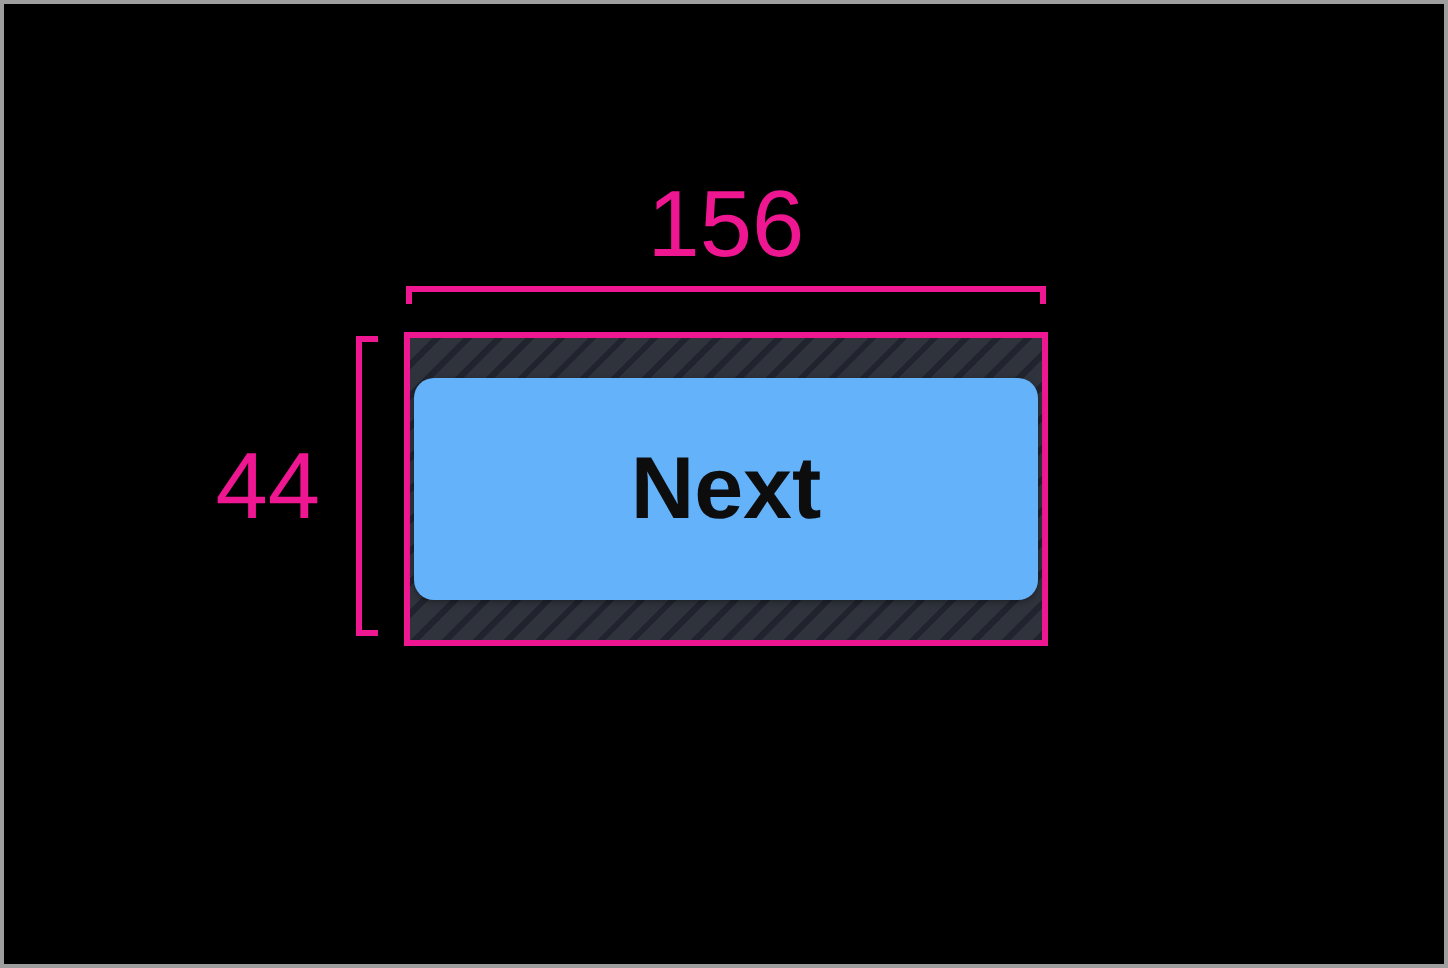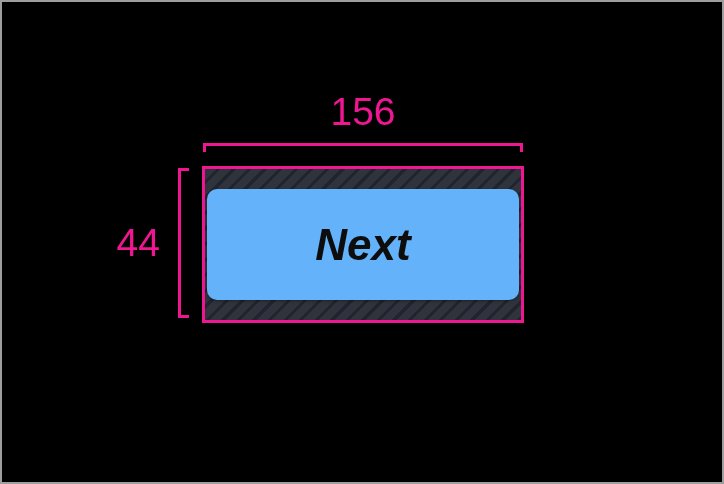--- a/index.html
+++ b/index.html
@@ -16,21 +16,21 @@
     background: var(--canvas-bg, #000000);
     border: 2px solid var(--frame-border, #9e9e9e);
     overflow: hidden;
     font-family: "Liberation Sans", "DejaVu Sans", sans-serif;
   }
 
   
   .dim-label {
     position: absolute;
     color: var(--accent, #ee1691);
-    font-size: 39px;
+    font-size: 47px;
     font-weight: 400;
     line-height: 35px;
     white-space: nowrap;
   }
   .width-label {
     left: 201px;
     width: 320px;
     top: 92px;
     text-align: center;
   }
@@ -66,21 +66,20 @@
 
   
   .selection-box {
     position: absolute;
     left: 200px;
     top: 164px;
     width: 322px;
     height: 157px;
     box-sizing: border-box;
     border: 3px solid var(--accent, #ee1691);
-    font-style: italic;
   }
   .padding-hatch {
     width: 100%;
     height: 100%;
     background: repeating-linear-gradient(
       135deg,
       var(--hatch-base, #2f333c) 0px,
       var(--hatch-base, #2f333c) 8px,
       var(--hatch-stripe, #21242e) 8px,
       var(--hatch-stripe, #21242e) 11px

